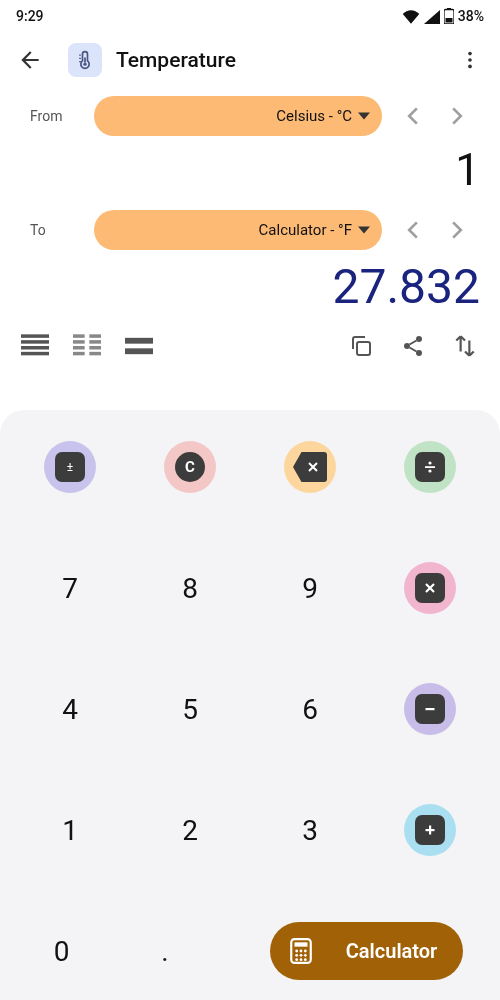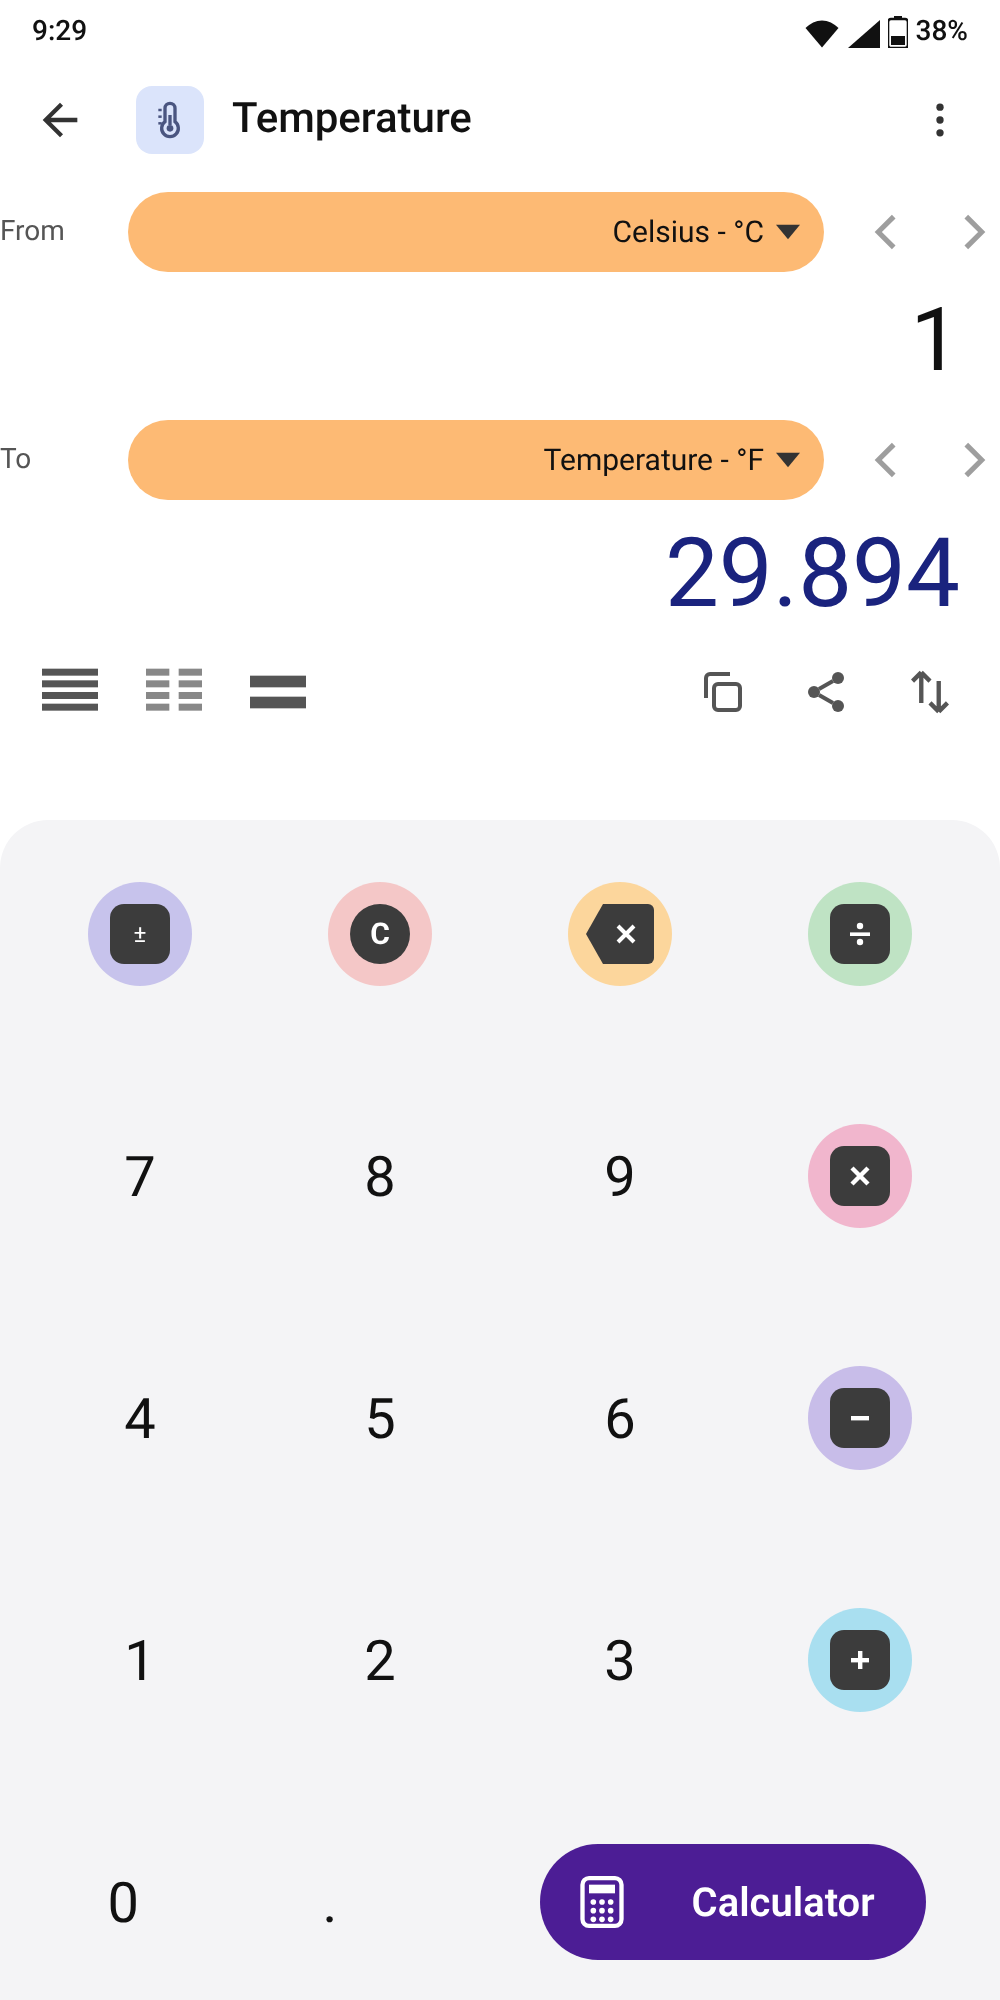--- a/index.html
+++ b/index.html
@@ -9,21 +9,21 @@
   .status-right { display: flex; align-items: flex-end; gap: 4px; }
   .status-right svg { display: block; }
 
   .app-bar { height: 56px; display: flex; align-items: center; padding: 0 12px; gap: 20px; }
   .back-btn { width: 36px; height: 36px; display: flex; align-items: center; justify-content: center; }
   .title-wrap { flex: 1; display: flex; align-items: center; gap: 14px; }
   .title-icon { width: 34px; height: 34px; background: #dbe4fb; border-radius: 8px; display: flex; align-items: center; justify-content: center; }
   .title-text { font-size: 21px; font-weight: 500; color: #111; }
   .menu-btn { width: 36px; height: 36px; display: flex; align-items: center; justify-content: center; }
 
-  .conv-row { display: flex; align-items: center; padding: 8px 0; gap: 18px; }
+  .conv-row { display: flex; align-items: center; padding: 8px 30px; gap: 18px; }
   .conv-label { width: 46px; font-size: 14px; color: #555; }
   .pill { flex: 1; background: #fdba74; border-radius: 22px; height: 40px; display: flex; align-items: center; justify-content: flex-end; padding: 0 12px; gap: 6px; font-size: 15px; color: #111; }
   .chev { width: 26px; height: 26px; display: flex; align-items: center; justify-content: center; color: #9e9e9e; }
 
   .value-big { text-align: right; padding: 0 20px 6px; font-size: 44px; font-weight: 400; color: #111; }
   .value-result { text-align: right; padding: 0 20px 10px; font-size: 48px; font-weight: 400; color: #1a237e; }
 
   .tool-row { display: flex; align-items: center; justify-content: space-between; padding: 6px 20px 14px; }
   .tool-left, .tool-right { display: flex; gap: 22px; }
   .tool-btn { width: 30px; height: 30px; display: flex; align-items: center; justify-content: center; color: #555; }
@@ -34,21 +34,21 @@
   .op-circle { width: 52px; height: 52px; border-radius: 50%; display: flex; align-items: center; justify-content: center; }
   .op-inner { width: 30px; height: 30px; border-radius: 7px; background: #3c3c3c; display: flex; align-items: center; justify-content: center; color: #fff; }
   .c-lavender { background: #c7c3ec; }
   .c-pink    { background: #f4c7c7; }
   .c-orange  { background: #fcd69c; }
   .c-green   { background: #bfe3c4; }
   .c-pink2   { background: #f1b6cd; }
   .c-purple  { background: #c8bde9; }
   .c-teal    { background: #a9dff0; }
 
-  .calc-btn { background: #4c1d95; color: #fff; border-radius: 32px; padding: 16px 26px 16px 18px; display: flex; align-items: center; gap: 32px; font-size: 20px; font-weight: 600; }
+  .calc-btn { background: #a16207; color: #fff; border-radius: 32px; padding: 16px 26px 16px 18px; display: flex; align-items: center; gap: 32px; font-size: 20px; font-weight: 600; }
   .calc-icon { width: 26px; height: 26px; display: flex; align-items: center; justify-content: center; }
 </style>
 </head>
 <body>
 
 <div class="status-bar">
   <span>9:29</span>
   <div class="status-right">
     <svg width="18" height="14" viewBox="0 0 24 18">
         <path d="M12 18L1 5C4 2 8 0 12 0s8 2 11 5L12 18z" fill="#111"></path>
@@ -110,37 +110,37 @@
       <svg width="12" height="18" viewBox="0 0 8 14">
         <path d="M1 1l6 6-6 6" fill="none" stroke="#9e9e9e" stroke-width="2"></path>
       </svg>
     </div>
 </div>
 <div class="value-big">1</div>
 
 <div class="conv-row">
   <div class="conv-label">To</div>
   <div class="pill">
-    <span>Temperature - °F</span>
+    <span>Calculator - °F</span>
     <svg width="12" height="12" viewBox="0 0 10 6">
         <path d="M0 0l5 6 5-6z" fill="#333"></path>
       </svg>
   </div>
   <div class="chev">
       <svg width="12" height="18" viewBox="0 0 8 14">
         <path d="M7 1L1 7l6 6" fill="none" stroke="#9e9e9e" stroke-width="2"></path>
       </svg>
     </div>
   <div class="chev">
       <svg width="12" height="18" viewBox="0 0 8 14">
         <path d="M1 1l6 6-6 6" fill="none" stroke="#9e9e9e" stroke-width="2"></path>
       </svg>
     </div>
 </div>
-<div class="value-result">29.894</div>
+<div class="value-result">27.832</div>
 
 <div class="tool-row">
   <div class="tool-left">
     <div class="tool-btn">
         <svg width="28" height="24" viewBox="0 0 24 20">
           <rect y="0" width="24" height="3" fill="#555"></rect>
           <rect y="5" width="24" height="3" fill="#555"></rect>
           <rect y="10" width="24" height="3" fill="#555"></rect>
           <rect y="15" width="24" height="3" fill="#555"></rect>
         </svg>

